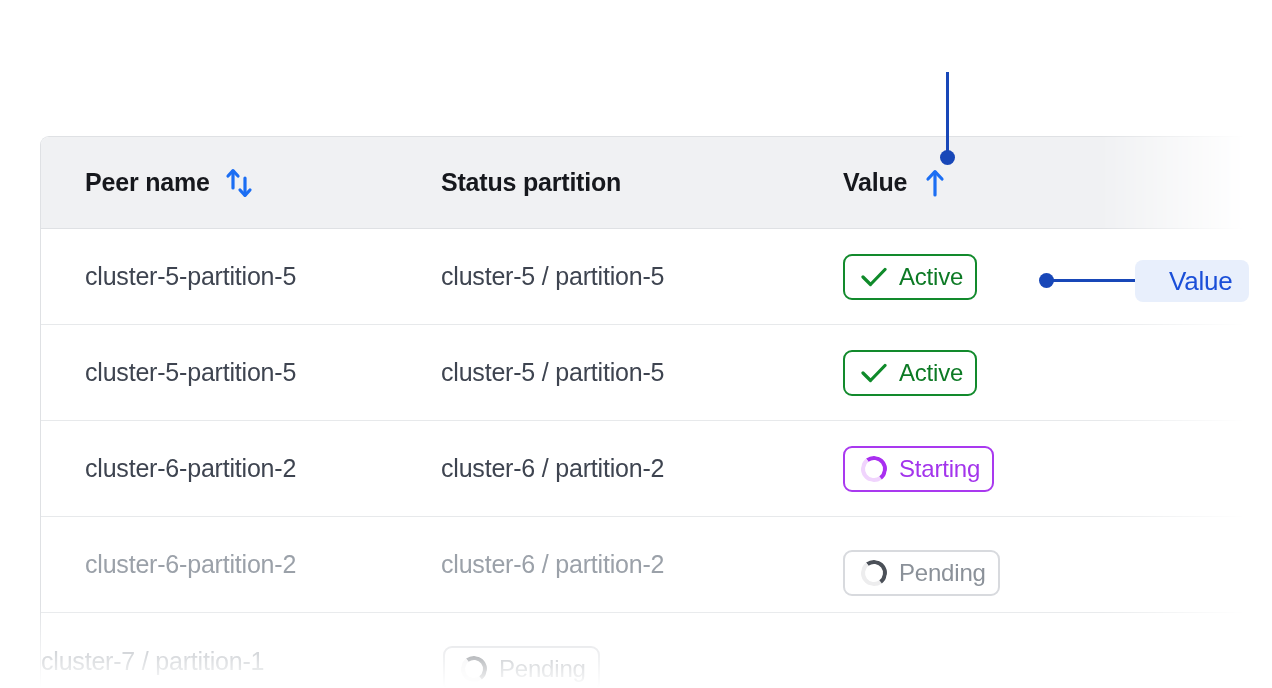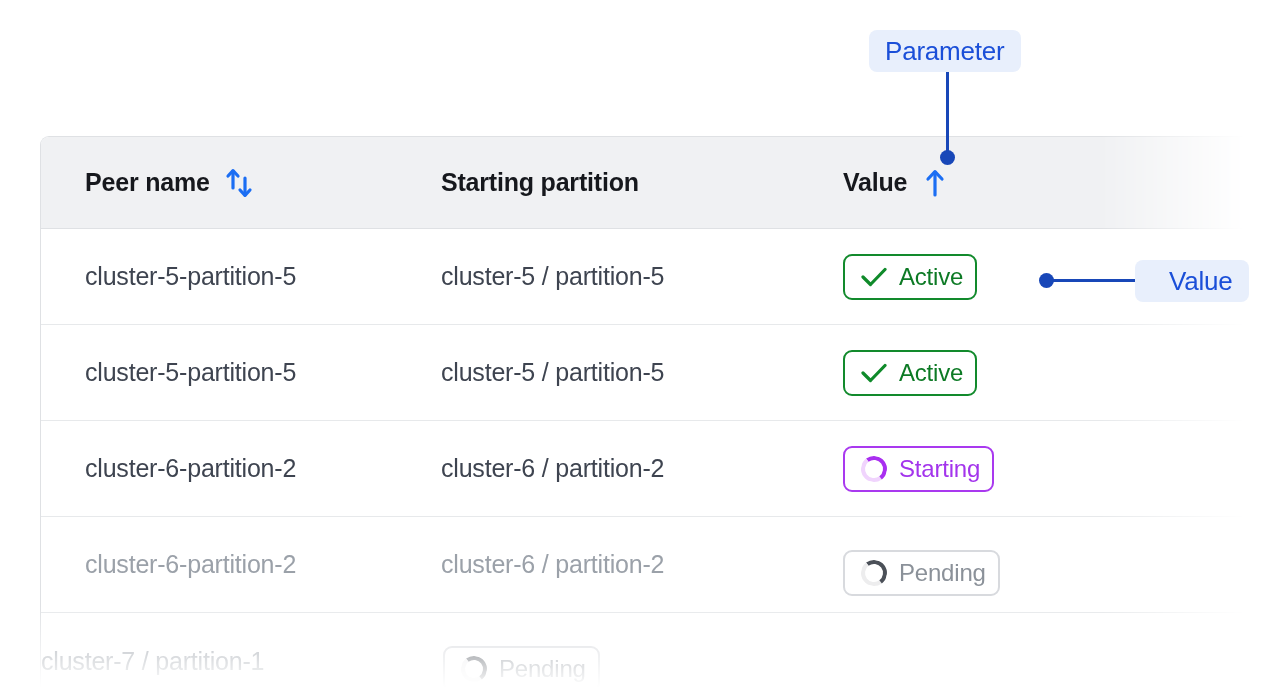--- a/index.html
+++ b/index.html
@@ -195,21 +195,21 @@
                 <path d="M9 22 L9 5"></path>
                 <path d="M4 10 L9 4.6 L14 10"></path>
                 <path d="M21 12 L21 29"></path>
                 <path d="M16 24 L21 29.4 L26 24"></path>
               </g>
             </svg>
           </span>
         </div>
 
         <div class="th col-partition">
-          <span>Starting partition</span>
+          <span>Status partition</span>
         </div>
 
         <div class="th col-status">
           <span>Value</span>
           <span class="sort-icon">
             <svg width="28" height="32" viewBox="0 0 28 32" aria-hidden="true">
               <g stroke="#1b6ef3" stroke-width="3.2" fill="none" stroke-linecap="round" stroke-linejoin="round">
                 <path d="M14 28 L14 5"></path>
                 <path d="M7 12 L14 4.6 L21 12"></path>
               </g>
@@ -278,19 +278,18 @@
             <span>Pending</span>
           </span>
         </div>
       </div>
 
     </div>
   </div>
 
   <div class="anno-line-v"></div>
   <div class="anno-dot-v"></div>
-  <div class="anno-badge" id="anno-parameter">Parameter</div>
 
   <div class="anno-line-h"></div>
   <div class="anno-dot-h"></div>
   <div class="anno-badge" id="anno-value">Value</div>
 
 </div>
 
 </body></html>

